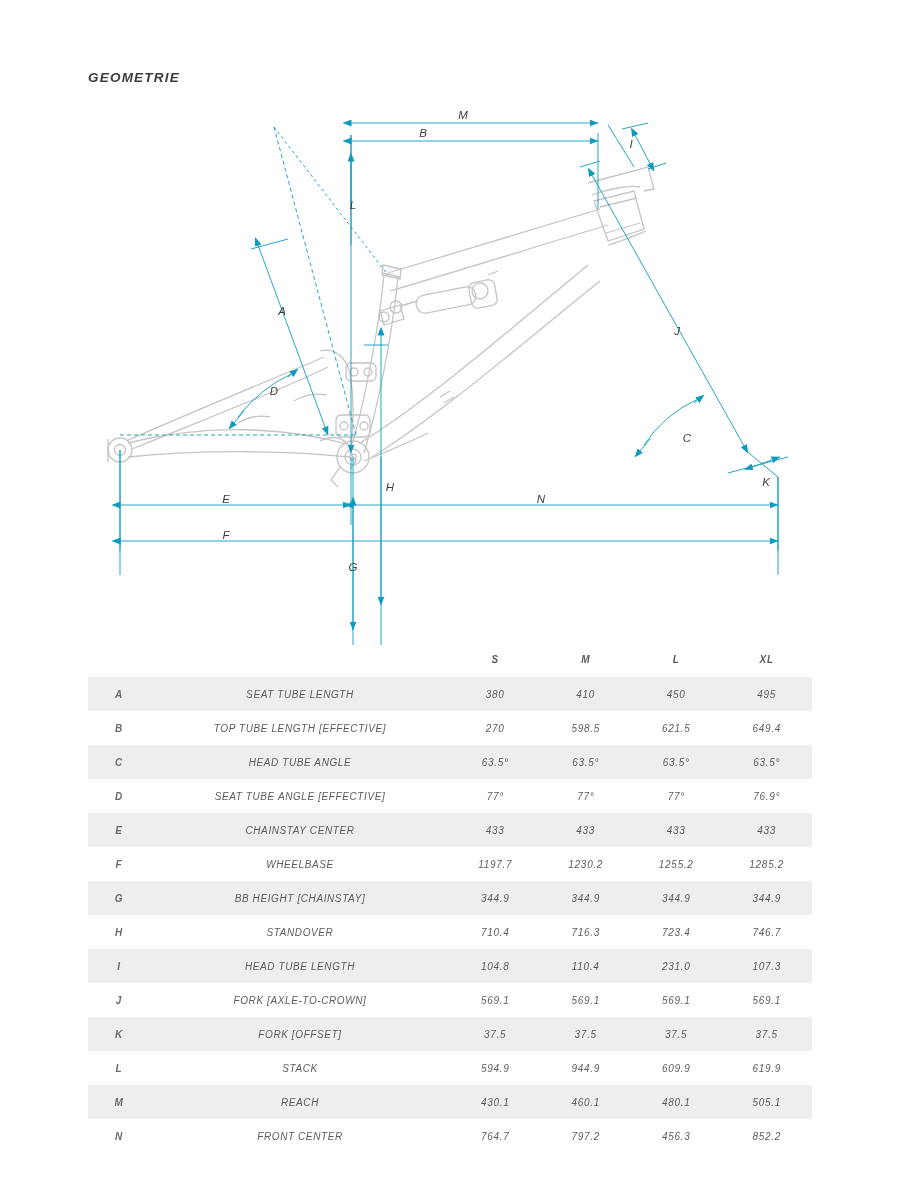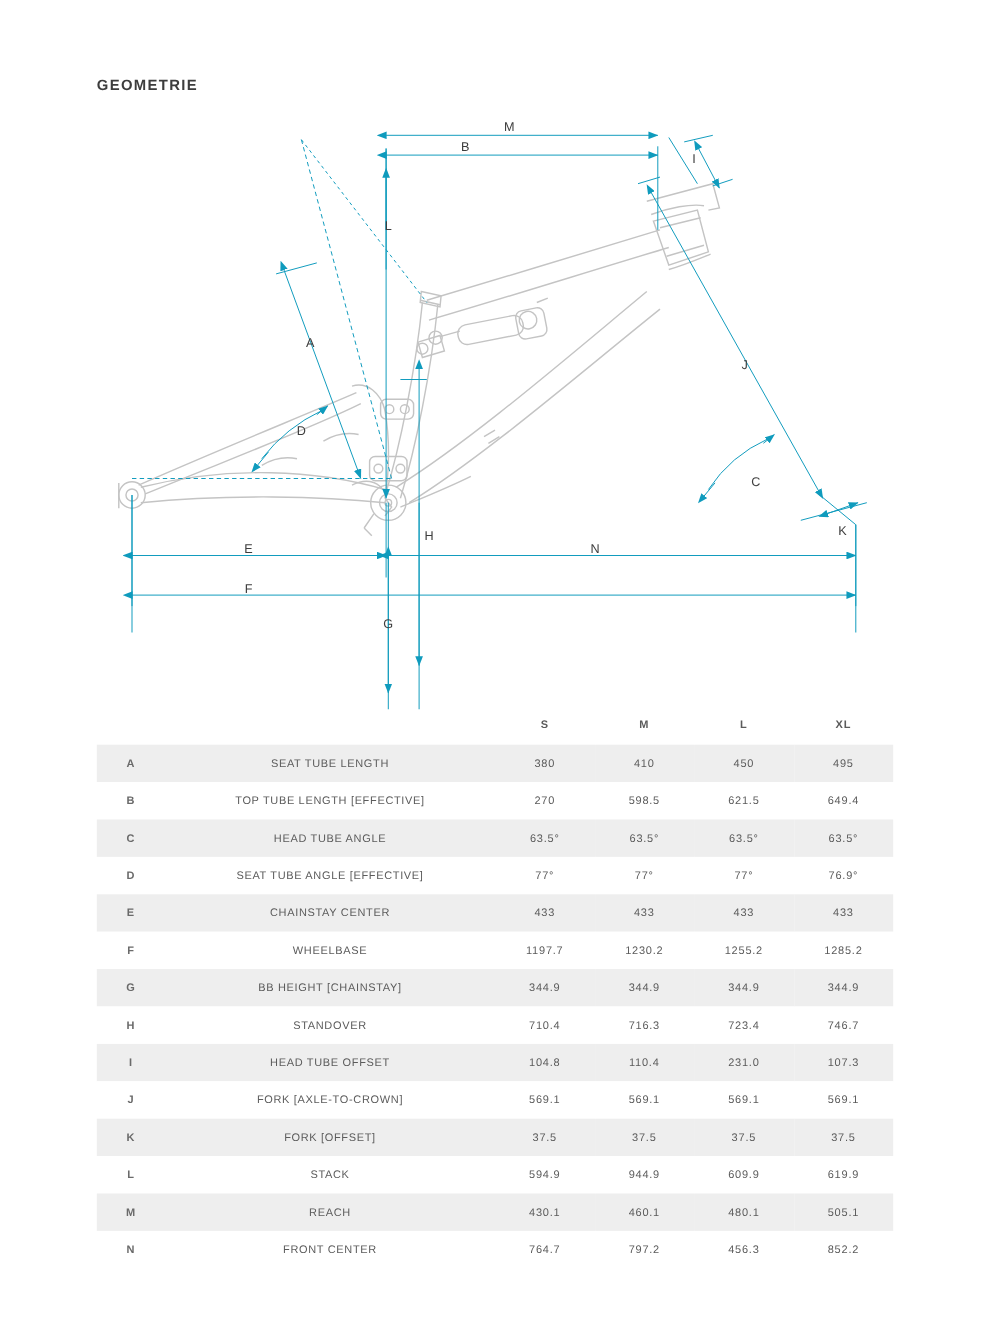--- a/index.html
+++ b/index.html
@@ -12,20 +12,21 @@
     height: 1200px;
     font-family: "Liberation Sans", sans-serif;
     color: #4a4a4a;
     position: relative;
     overflow: hidden;
   }
   .page {
     position: relative;
     width: 900px;
     height: 1092px;
+    font-style: italic;
   }
   .page-title {
     position: absolute;
     left: 88px;
     top: 70px;
     font-size: 13.5px;
     font-weight: bold;
     letter-spacing: 0.09em;
     color: #3d3d3d;
   }
@@ -344,21 +345,21 @@
         <tr class="plain">
           <td class="letter">H</td>
           <td class="name">STANDOVER</td>
           <td>710.4</td>
           <td>716.3</td>
           <td>723.4</td>
           <td>746.7</td>
         </tr>
         <tr class="alt">
           <td class="letter">I</td>
-          <td class="name">HEAD TUBE OFFSET</td>
+          <td class="name">HEAD TUBE LENGTH</td>
           <td>104.8</td>
           <td>110.4</td>
           <td>231.0</td>
           <td>107.3</td>
         </tr>
         <tr class="plain">
           <td class="letter">J</td>
           <td class="name">FORK [AXLE-TO-CROWN]</td>
           <td>569.1</td>
           <td>569.1</td>

